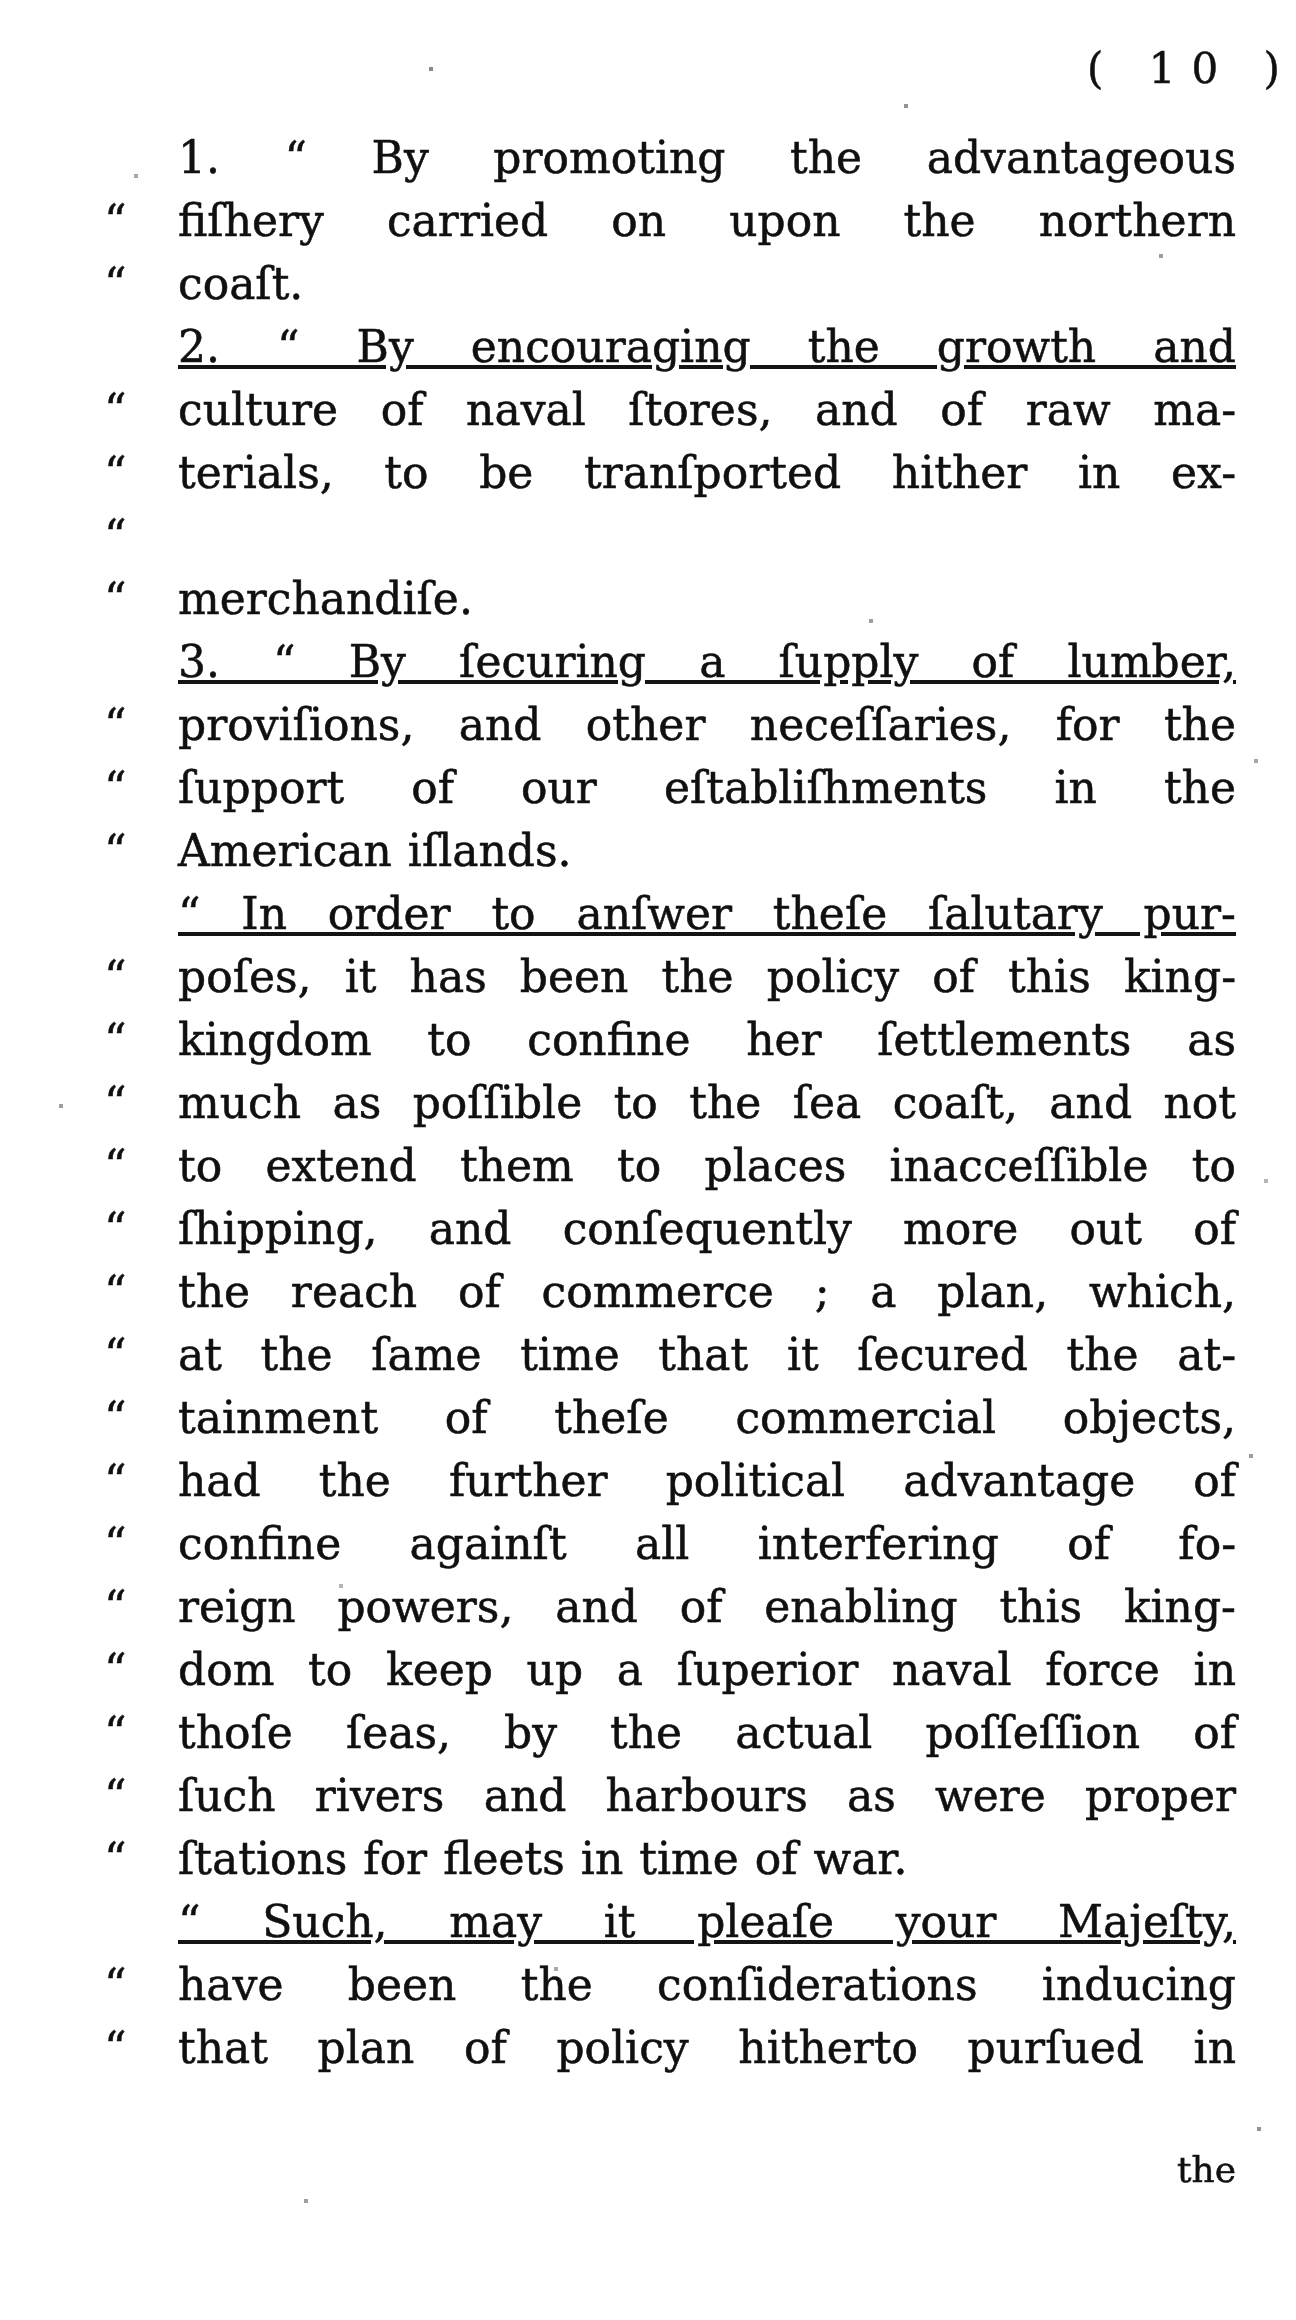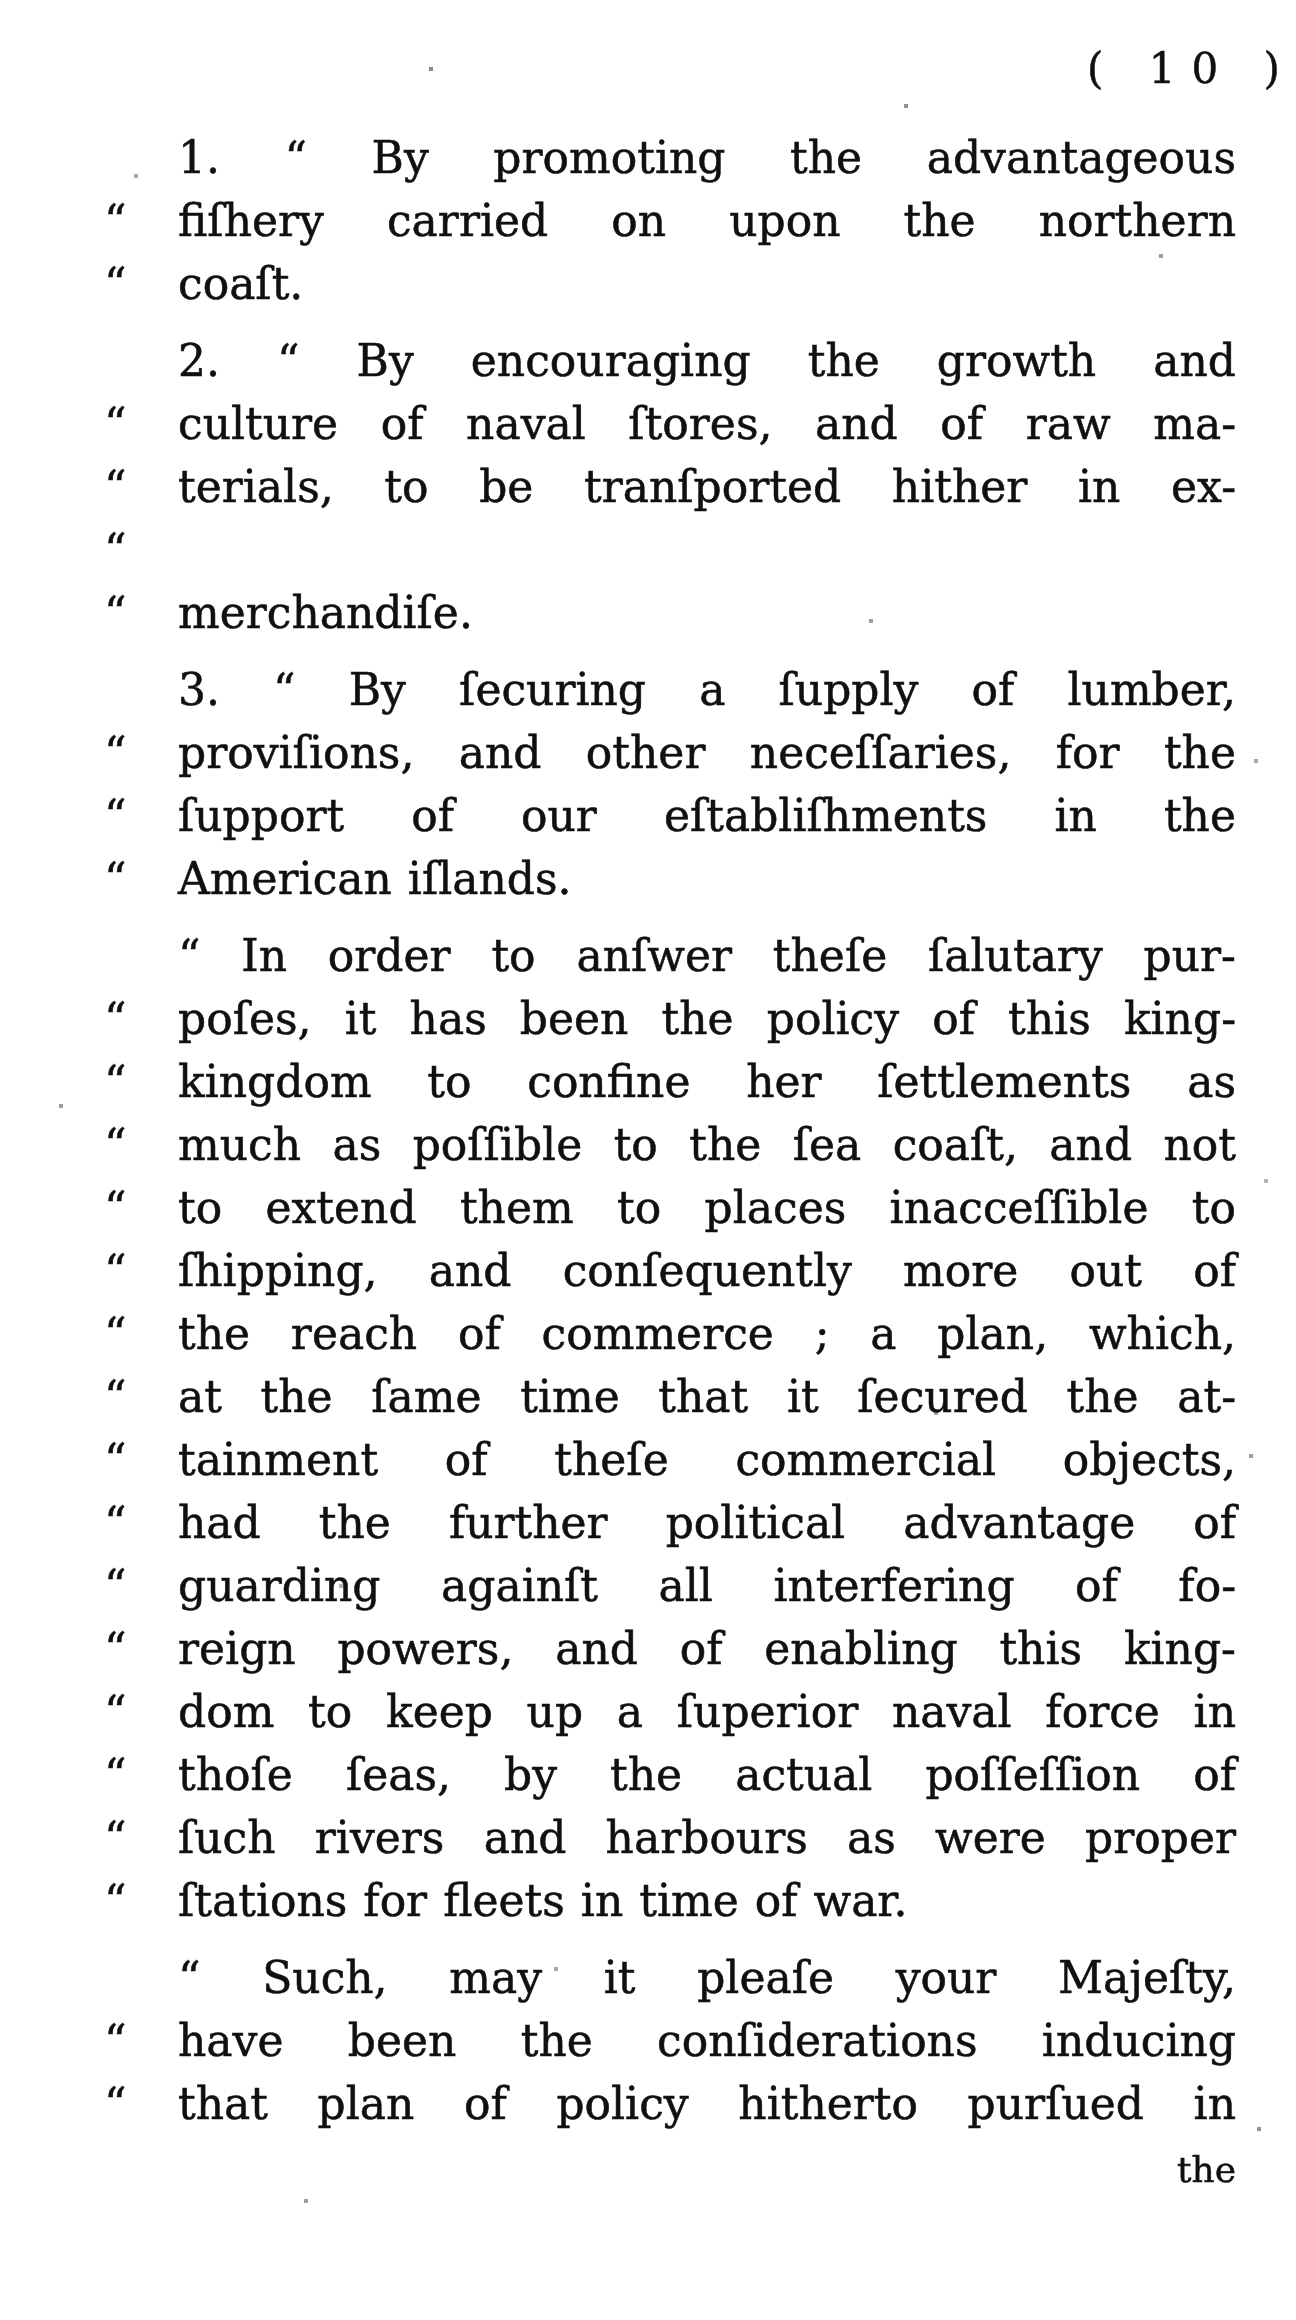--- a/index.html
+++ b/index.html
@@ -64,21 +64,22 @@
     text-align: justify;
     text-align-last: justify;
     -webkit-text-stroke: 0.55px #141414;
     word-spacing: 2px;
   }
   .line.flush {
     text-align: left;
     text-align-last: left;
   }
   .line.ps:not(:first-child) {
-    margin-top: 14px;
+    margin-top: 0;
+    text-decoration: underline;
   }
   .mquote {
     position: absolute;
     left: -74px;
     top: 0;
     font-size: 44px;
     letter-spacing: -2px;
   }
   .catchword-line {
     position: absolute;
@@ -113,21 +114,21 @@
       <div class="line ps"><span>“ In order to anſwer theſe ſalutary pur-</span></div>
       <div class="line"><span class="mquote">“</span><span>poſes, it has been the policy of this king-</span></div>
       <div class="line"><span class="mquote">“</span><span>kingdom to confine her ſettlements as</span></div>
       <div class="line"><span class="mquote">“</span><span>much as poſſible to the ſea coaſt, and not</span></div>
       <div class="line"><span class="mquote">“</span><span>to extend them to places inacceſſible to</span></div>
       <div class="line"><span class="mquote">“</span><span>ſhipping, and conſequently more out of</span></div>
       <div class="line"><span class="mquote">“</span><span>the reach of commerce ; a plan, which,</span></div>
       <div class="line"><span class="mquote">“</span><span>at the ſame time that it ſecured the at-</span></div>
       <div class="line"><span class="mquote">“</span><span>tainment of theſe commercial objects,</span></div>
       <div class="line"><span class="mquote">“</span><span>had the further political advantage of</span></div>
-      <div class="line"><span class="mquote">“</span><span>guarding againſt all interfering of fo-</span></div>
+      <div class="line"><span class="mquote">“</span><span>confine againſt all interfering of fo-</span></div>
       <div class="line"><span class="mquote">“</span><span>reign powers, and of enabling this king-</span></div>
       <div class="line"><span class="mquote">“</span><span>dom to keep up a ſuperior naval force in</span></div>
       <div class="line"><span class="mquote">“</span><span>thoſe ſeas, by the actual poſſeſſion of</span></div>
       <div class="line"><span class="mquote">“</span><span>ſuch rivers and harbours as were proper</span></div>
       <div class="line flush"><span class="mquote">“</span><span>ſtations for fleets in time of war.</span></div>
       <div class="line ps"><span>“ Such, may it pleaſe your Majeſty,</span></div>
       <div class="line"><span class="mquote">“</span><span>have been the conſiderations inducing</span></div>
       <div class="line"><span class="mquote">“</span><span>that plan of policy hitherto purſued in</span></div>
     </div>
   <div class="catchword-line">

